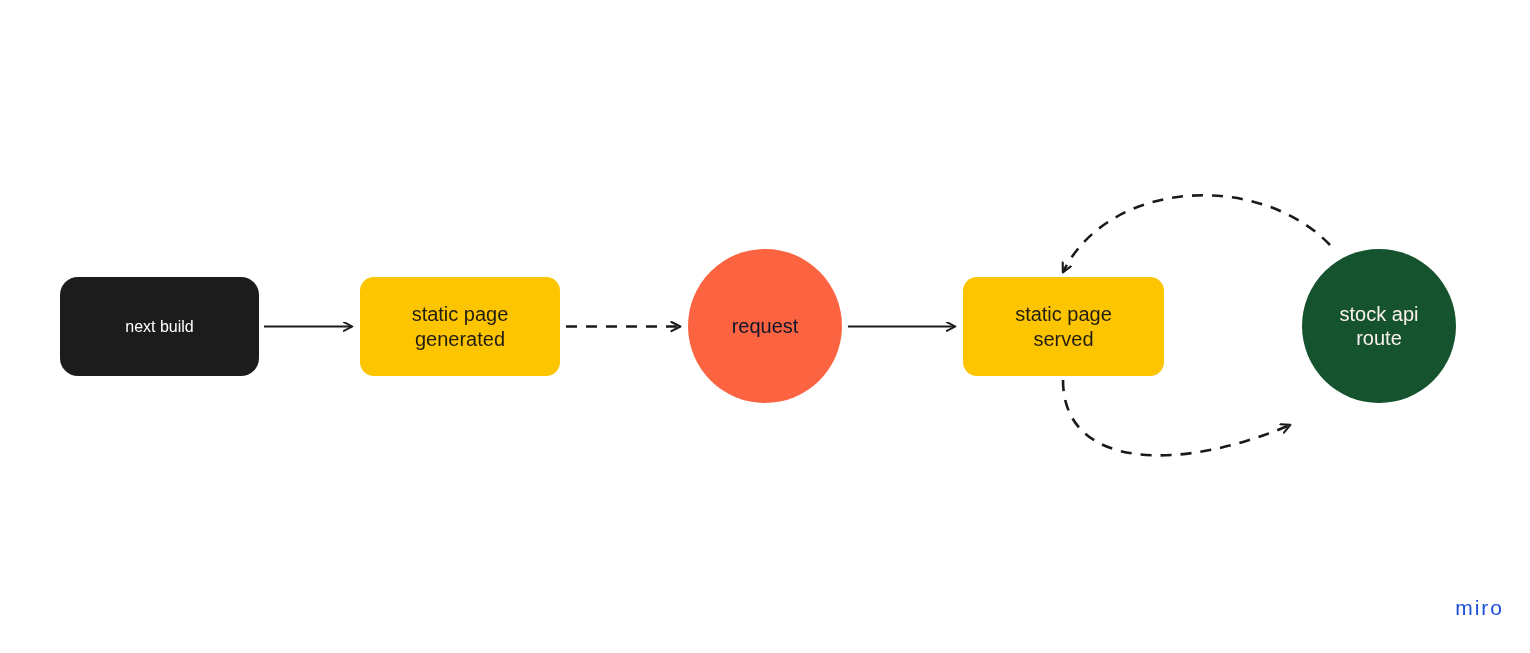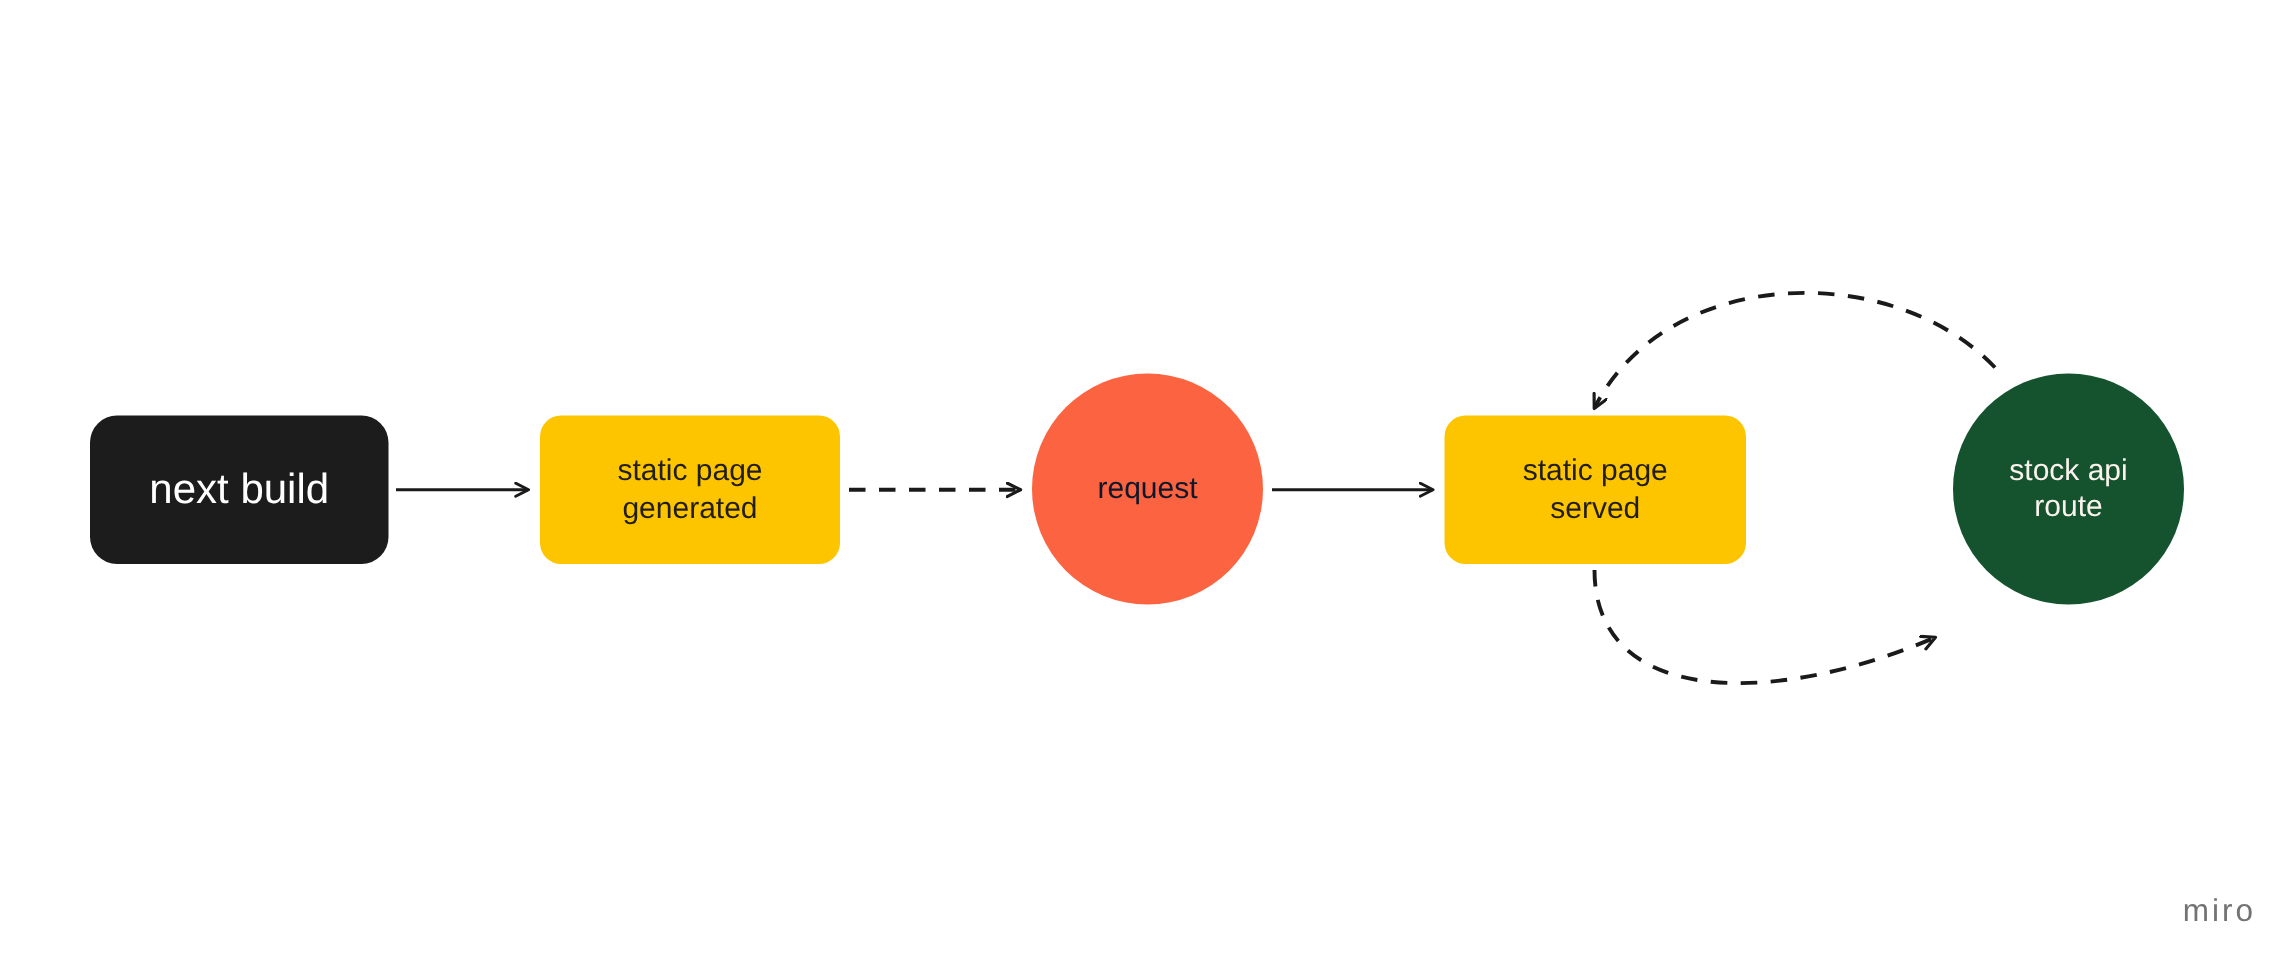--- a/index.html
+++ b/index.html
@@ -33,21 +33,21 @@
 
   
   #node-next-build {
     left: 60px;
     top: 277px;
     width: 199px;
     height: 99px;
     background: #1c1c1c;
     border-radius: 18px;
     color: #ffffff;
-    font-size: 28px;
+    font-size: 16px;
   }
 
   
   #node-static-generated {
     left: 360px;
     top: 277px;
     width: 200px;
     height: 99px;
     background: #fdc500;
     color: #231e12;
@@ -99,21 +99,21 @@
     pointer-events: none;
   }
 
   
   #miro-watermark {
     position: absolute;
     right: 26px;
     bottom: 33px;
     font-size: 21px;
     letter-spacing: 2px;
-    color: #737373;
+    color: #1d4ed8;
     font-family: "Liberation Sans", sans-serif;
     user-select: none;
   }
 </style>
 </head>
 <body>
 
 <div id="canvas">
 
   <svg id="connectors" viewBox="0 0 1530 653" xmlns="http://www.w3.org/2000/svg">

